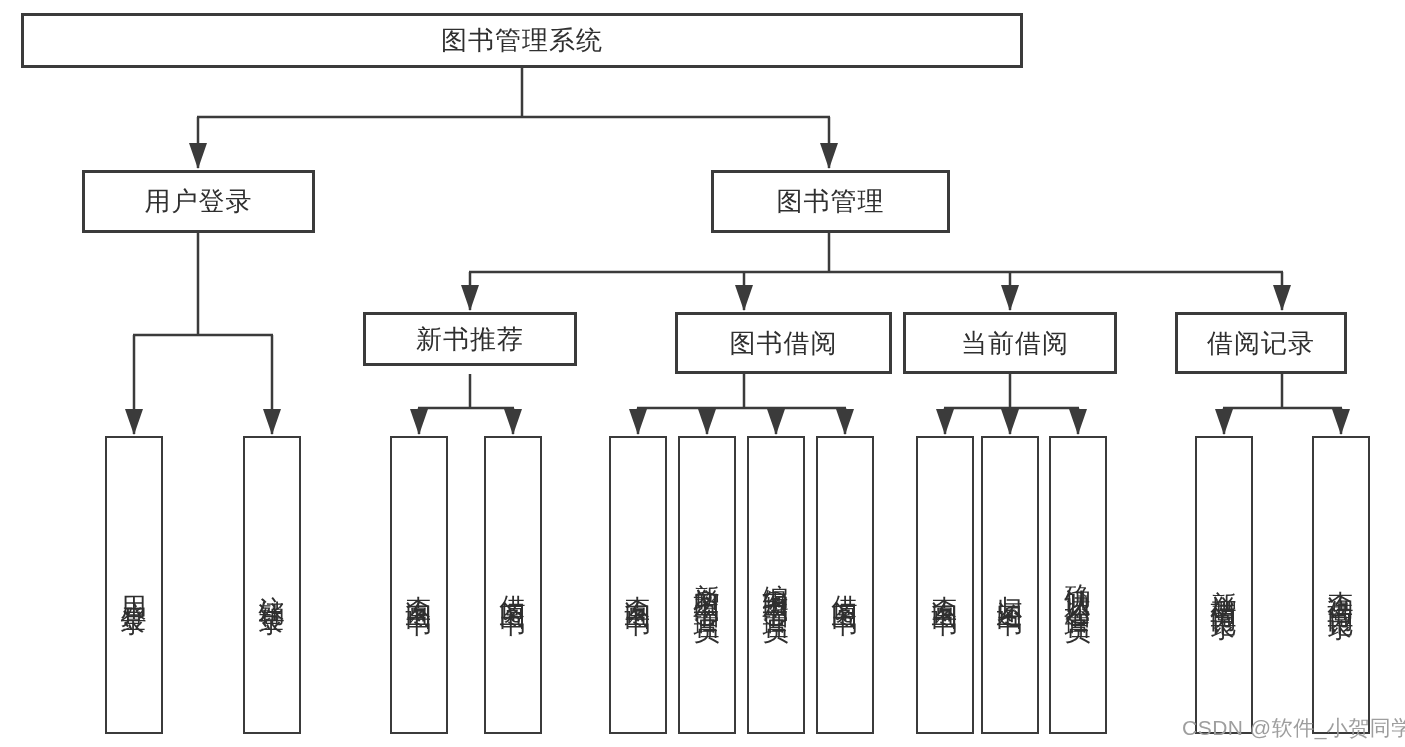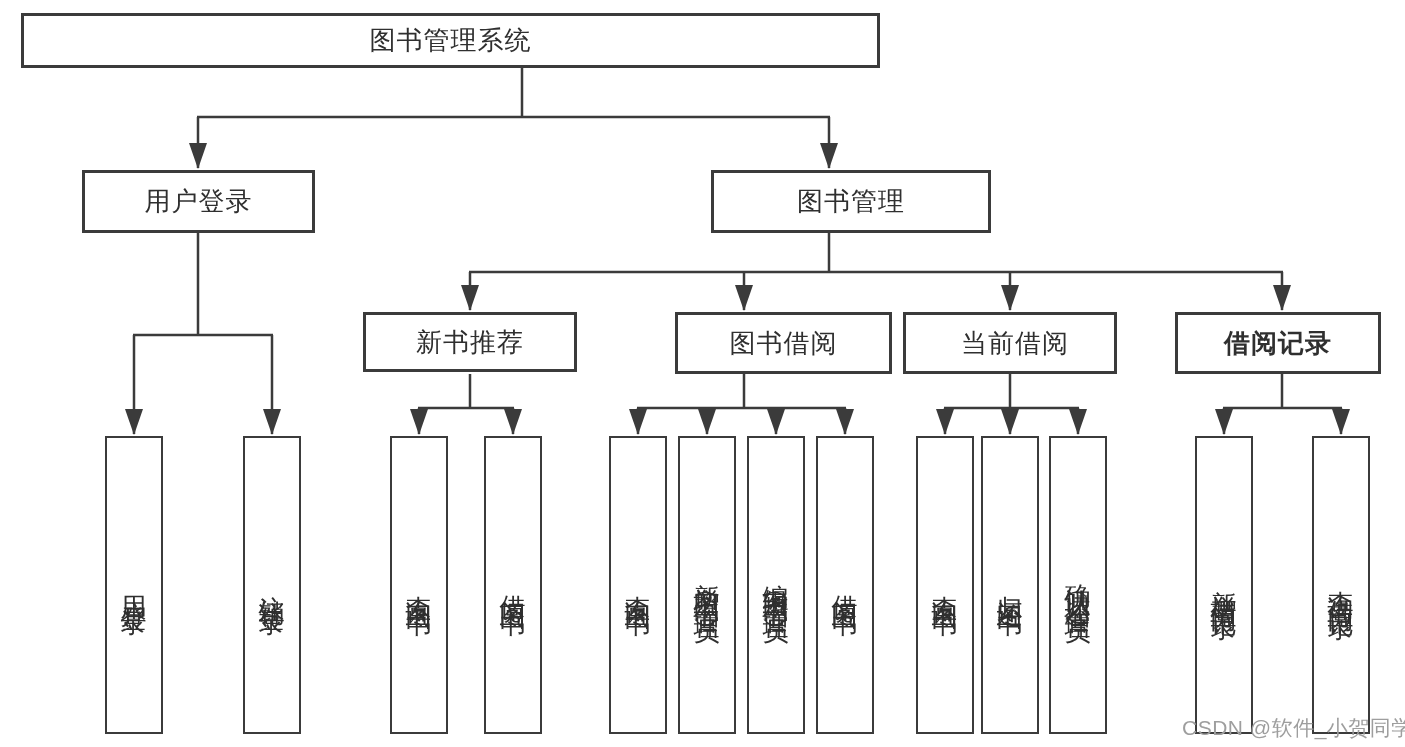--- a/index.html
+++ b/index.html
@@ -48,27 +48,27 @@
   }
   .leaf .vtext {
     writing-mode: vertical-rl;
     text-orientation: mixed;
     font-size: 26px;
     letter-spacing: 5px;
     line-height: 1;
     white-space: nowrap;
   }
   
-  #n-root           { left: 21px;   top: 13px;  width: 859px; height: 55px; }
+  #n-root           { left: 21px;   top: 13px;  width: 1002px; height: 55px; }
   #n-user-login     { left: 82px;   top: 170px; width: 233px;  height: 63px; }
-  #n-book-mgmt      { left: 711px;  top: 170px; width: 280px;  height: 63px; }
-  #n-new-book-rec   { left: 363px;  top: 312px; width: 214px;  height: 60px; }
+  #n-book-mgmt      { left: 711px;  top: 170px; width: 239px;  height: 63px; }
+  #n-new-book-rec   { left: 363px;  top: 312px; width: 214px;  height: 54px; }
   #n-book-borrow    { left: 635px;  top: 312px; width: 217px;  height: 62px; margin-left: 40px; }
   #n-current-borrow { left: 903px;  top: 312px; width: 214px;  height: 62px; padding-left: 10px; }
-  #n-borrow-record  { left: 1175px; top: 312px; width: 206px;  height: 62px; font-weight: bold; }
+  #n-borrow-record  { left: 1175px; top: 312px; width: 172px;  height: 62px; }
   
   #lf-ul-login      { left: 105px;  }
   #lf-ul-logout     { left: 243px;  }
   #lf-nb-query      { left: 390px;  }
   #lf-nb-borrow     { left: 484px;  }
   #lf-bb-query      { left: 609px;  }
   #lf-bb-add        { left: 678px;  }
   #lf-bb-edit       { left: 747px;  }
   #lf-bb-borrow     { left: 816px;  }
   #lf-cb-query      { left: 916px;  }

